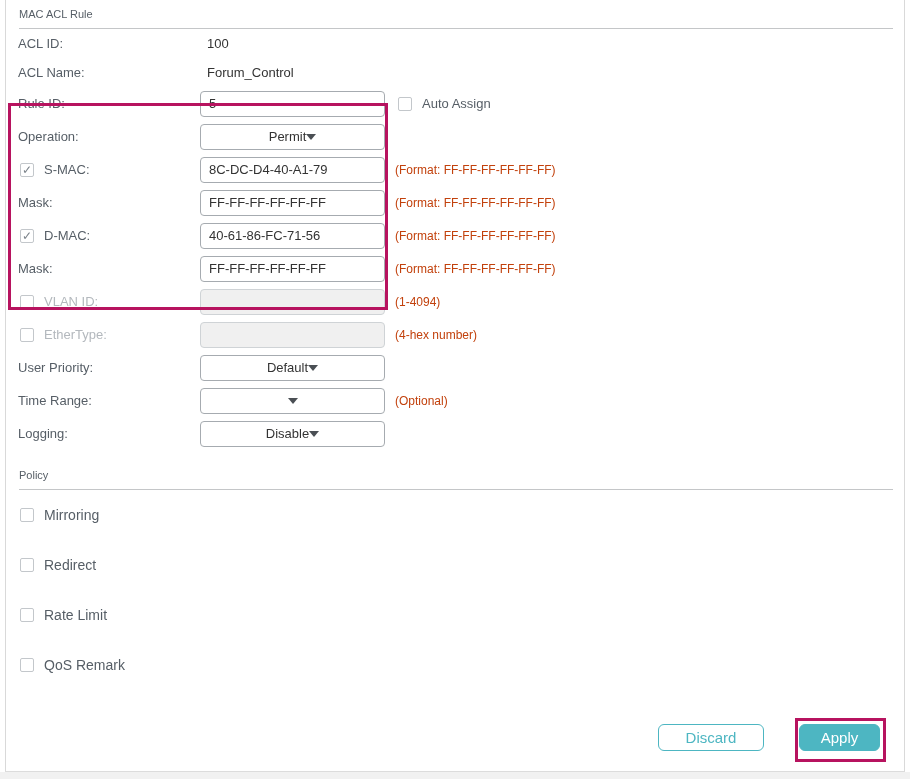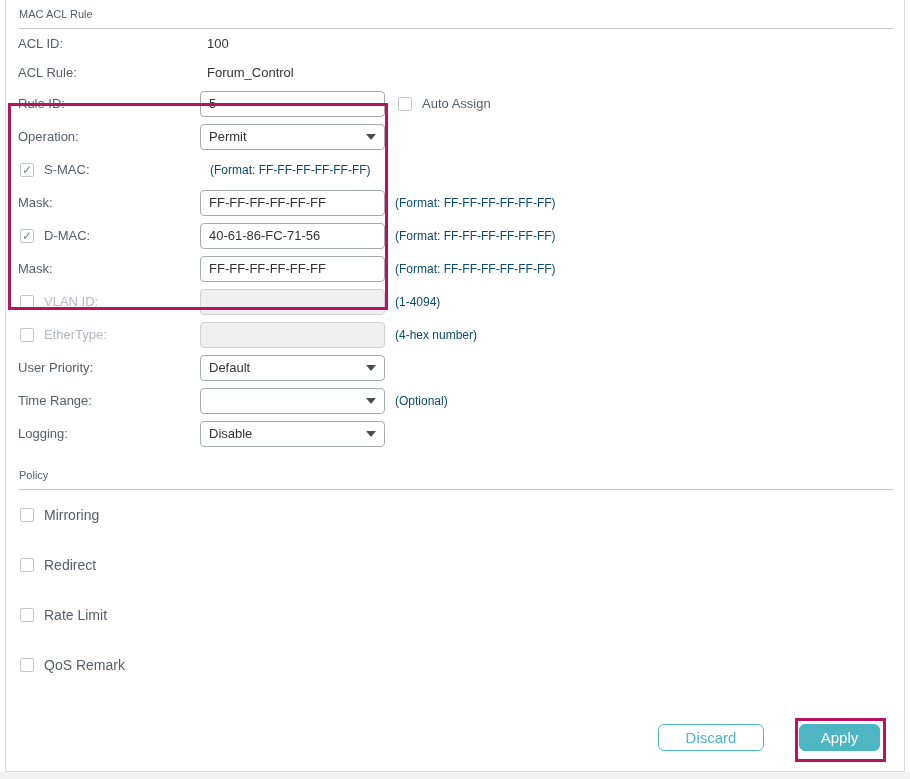--- a/index.html
+++ b/index.html
@@ -24,24 +24,24 @@
   .dim { color:#b3b8bd; }
 
   .cb { width:14px; height:14px; border:1px solid #c3c7cb; border-radius:2px; background:#fff;
         margin:0 10px 0 2px; position:relative; cursor:pointer; flex:0 0 14px; }
   .cb.checked::after { content:"\2713"; position:absolute; left:1px; top:-1px; font-size:12px; color:#7c848b; }
 
   .field { width:185px; height:26px; border:1px solid #a6abb0; border-radius:4px; background:#fff;
            font-size:13px; color:#333; padding:0 8px; font-family:"Liberation Sans", sans-serif; }
   input.field { outline:none; }
   .field.disabled { background:#f0f0f0; border-color:#cfd3d6; }
-  .select { display:flex; align-items:center; justify-content:space-between; cursor:pointer; }
+  .select { display:flex; align-items:center; justify-content:center; cursor:pointer; }
   .caret { width:0; height:0; border-left:5px solid transparent; border-right:5px solid transparent;
            border-top:6px solid #4a4f54; }
-  .hint { margin-left:10px; font-size:12px; color:#0c4a6e; }
+  .hint { margin-left:10px; font-size:12px; color:#c2410c; }
 
   .policy-row { height:50px; display:flex; align-items:center; padding-left:12px; }
   .policy-row:first-of-type { margin-top:8px; }
   .policy-label { font-size:14px; color:#565e66; }
 
   .btnbar { position:absolute; top:724px; right:24px; display:flex; gap:35px; }
   .btn { height:27px; border-radius:6px; font-size:15px; cursor:pointer;
          font-family:"Liberation Sans", sans-serif; }
   .btn-discard { width:106px; background:#fff; border:1px solid var(--accent,#4db6c2); color:var(--accent,#4db6c2); }
   .btn-apply { width:81px; background:var(--accent,#4db6c2); border:1px solid var(--accent,#4db6c2); color:#fff; }
@@ -57,21 +57,21 @@
   <div class="panel">
 
     <div class="section-title">MAC ACL Rule</div>
     <div class="hr"></div>
 
     <div class="info-row">
       <div class="lbl">ACL ID:</div>
       <div class="info-value">100</div>
     </div>
     <div class="info-row">
-      <div class="lbl">ACL Rule:</div>
+      <div class="lbl">ACL Name:</div>
       <div class="info-value">Forum_Control</div>
     </div>
 
     <div class="frow">
       <div class="lbl">Rule ID:</div>
       <input class="field" type="text" value="5" style="">
       <span class="cb" style="margin-left:13px"></span>
       <span class="lbl" style="width:auto">Auto Assign</span>
     </div>
 
@@ -81,20 +81,21 @@
         <span>Permit</span>
         <span class="caret"></span>
       </div>
     </div>
 
     <div class="frow">
       <div class="lbl">
         <span class="cb checked"></span>
         <span>S-MAC:</span>
       </div>
+      <input class="field" type="text" value="8C-DC-D4-40-A1-79" style="">
       <span class="hint">(Format: FF-FF-FF-FF-FF-FF)</span>
     </div>
 
     <div class="frow">
       <div class="lbl">
         <span class="indent">Mask:</span>
       </div>
       <input class="field" type="text" value="FF-FF-FF-FF-FF-FF" style="">
       <span class="hint">(Format: FF-FF-FF-FF-FF-FF)</span>
     </div>

